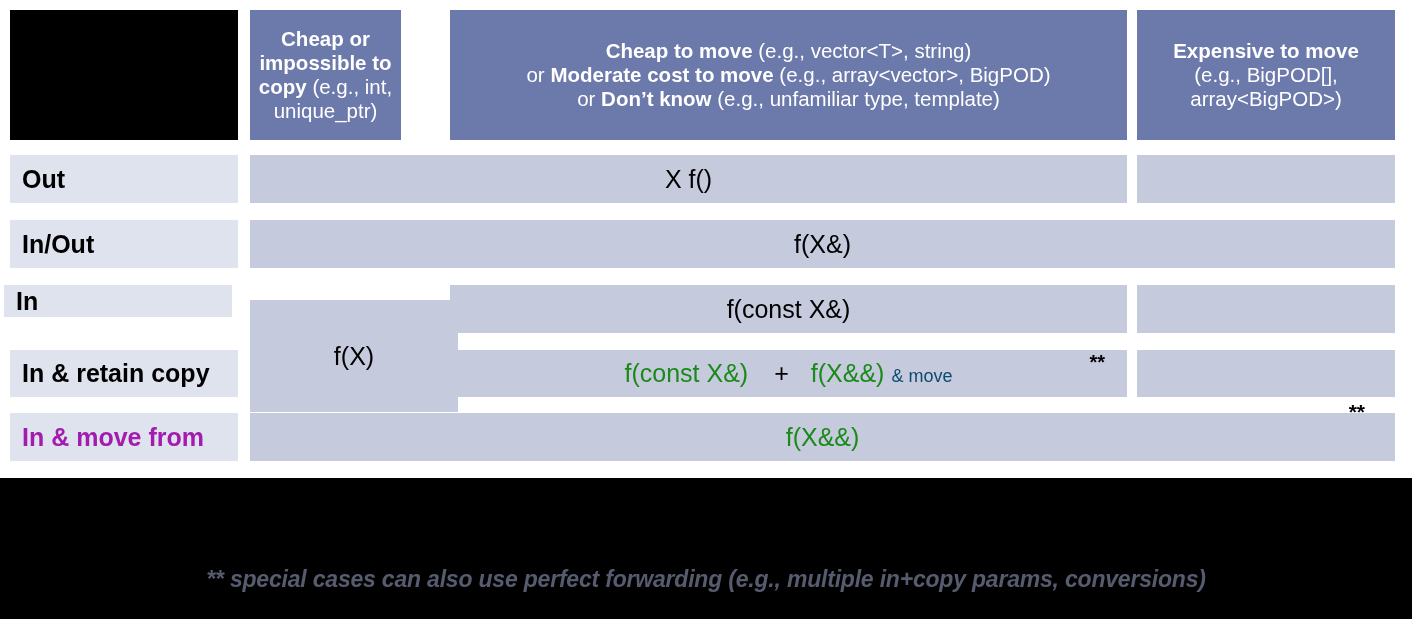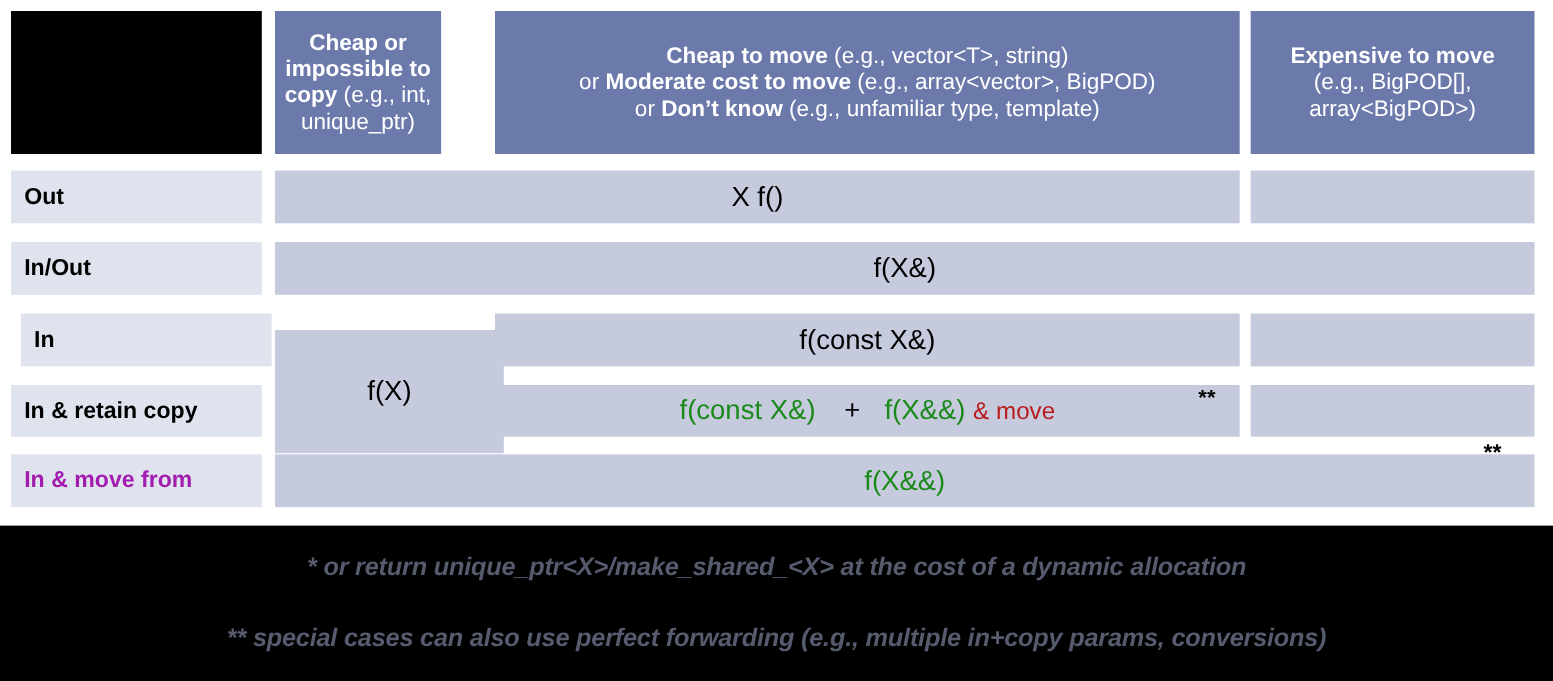--- a/index.html
+++ b/index.html
@@ -28,34 +28,34 @@
     background:#6b79ab;color:#ffffff;
     font-size:20.5px;line-height:1.16;
     padding:4px 6px;
   }
   .hdr b{font-weight:bold;}
   .hdr .reg{font-weight:normal;}
 
   
   .rowlabel{
     background:#dfe3ee;color:#000000;
-    font-weight:bold;font-size:21px;
+    font-weight:bold;font-size:25px;
     justify-content:flex-start;padding-left:12px;text-align:left;
   }
   .rowlabel.green{color:#a21caf;}
 
   
   .body-cell{
     background:#c6cadd;color:#000000;
     font-size:25px;
   }
   .body-cell.empty{}
   .sig{font-size:25px;color:#000000;}
   .sig.green{color:#1a8a1a;}
-  .small-green{font-size:22px;color:#b91c1c;}
+  .small-green{font-size:18px;color:#0c4a6e;}
   .plus{color:#000000;font-size:25px;}
 
   
   .star{
     position:absolute;right:22px;top:2px;
     font-size:20px;font-weight:bold;color:#000000;
     letter-spacing:0px;line-height:1;
   }
   .star-out{
     position:absolute;right:30px;top:-12px;
@@ -116,21 +116,21 @@
     <div class="cell hdr" style="left:1137px;top:10px;width:258px;height:130px;flex-direction:column;">
       <div style="width:100%;">
         <div><b>Expensive to move</b></div>
         <div><span class="reg">(e.g., BigPOD[],</span></div>
         <div><span class="reg">array&lt;BigPOD&gt;)</span></div>
       </div>
     </div>
 
     <div class="cell rowlabel" style="left:10px;top:155px;width:228px;height:48px;">Out</div>
     <div class="cell rowlabel" style="left:10px;top:220px;width:228px;height:48px;">In/Out</div>
-    <div class="cell rowlabel" style="left:19px;top:285px;width:228px;height:48px;">In</div>
+    <div class="cell rowlabel" style="left:4px;top:285px;width:228px;height:32px;">In</div>
     <div class="cell rowlabel" style="left:10px;top:350px;width:228px;height:47px;text-align:right;">In &amp; retain copy</div>
     <div class="cell rowlabel green" style="left:10px;top:413px;width:228px;height:48px;">In &amp; move from</div>
 
     <div class="cell body-cell" style="left:250px;top:155px;width:877px;height:48px;">
       <span class="sig">X f()</span>
     </div>
     <div class="cell body-cell empty" style="left:1137px;top:155px;width:258px;height:48px;"></div>
 
     <div class="cell body-cell" style="left:250px;top:220px;width:1145px;height:48px;">
       <span class="sig">f(X&amp;)</span>
@@ -160,17 +160,16 @@
     <div class="cell body-cell empty" style="left:1137px;top:350px;width:258px;height:47px;"></div>
 
     <div class="cell body-cell" style="left:250px;top:413px;width:1145px;height:48px;position:absolute;">
       <span class="sig green">f(X&amp;&amp;)</span>
       <span class="star-out">**</span>
     </div>
 
   </div>
 
   <div class="footer">
-    <div class="note note1">* or return unique_ptr&lt;X&gt;/make_shared_&lt;X&gt; at the cost of a dynamic allocation</div>
     <div class="note note2">** special cases can also use perfect forwarding (e.g., multiple in+copy params, conversions)</div>
   </div>
 
 </div>
 
 </body></html>

